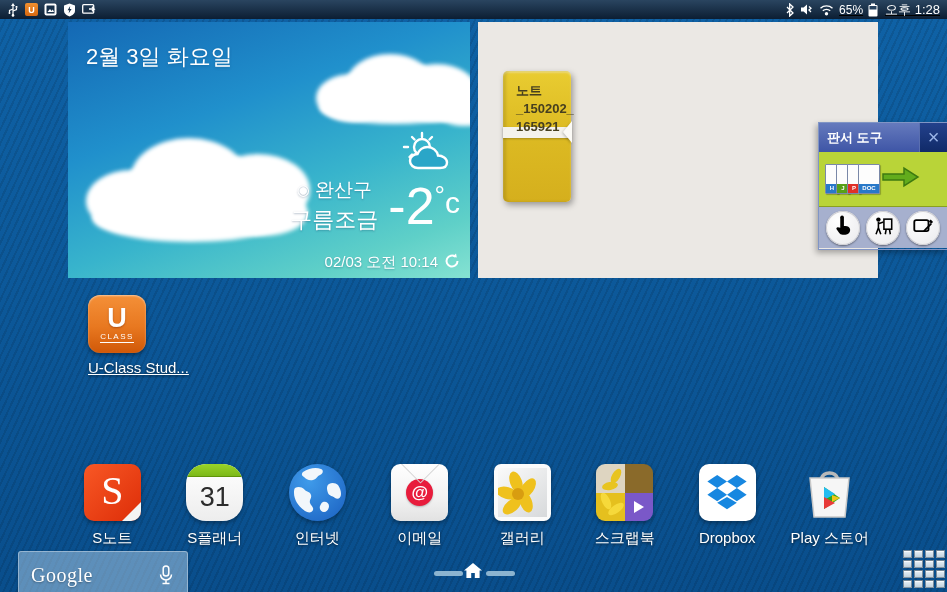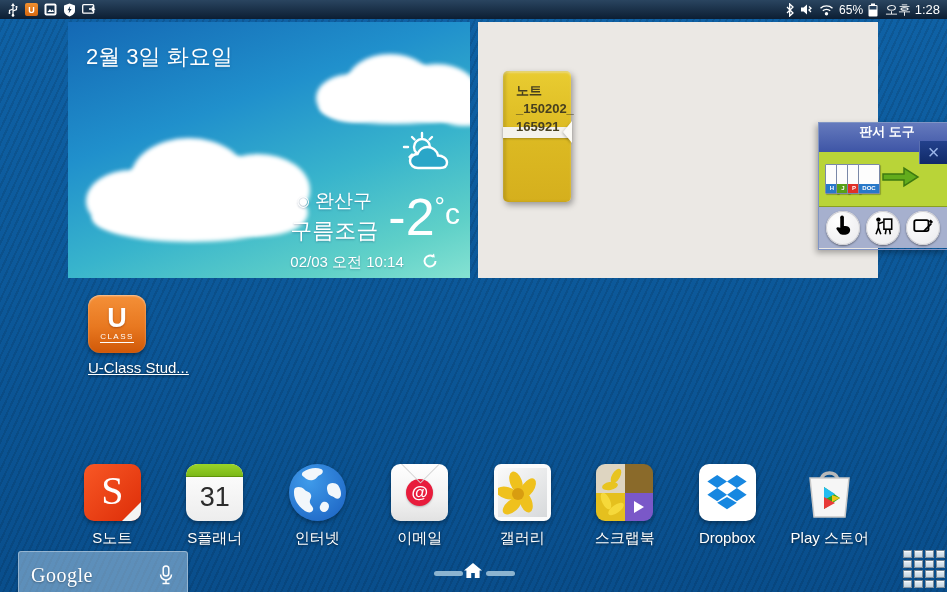--- a/index.html
+++ b/index.html
@@ -9,21 +9,21 @@
     background-image:
       repeating-linear-gradient(115deg, rgba(0,0,0,.10) 0 2px, transparent 2px 6px),
       linear-gradient(180deg,#0f62a6,#094e8c);
   }
 
   
   .status-bar { position:absolute; top:0; left:0; right:0; height:19px; z-index:60;
     background:linear-gradient(180deg,#2a4560,#0c1e33);
     display:flex; align-items:center; padding:0 7px; gap:6px; }
   .sb-left { display:flex; align-items:center; gap:6px; }
-  .sb-right { margin-left:auto; display:flex; align-items:center; gap:5px; }
+  .sb-right { margin-left:auto; display:flex; align-items:center; gap:5px;text-decoration:underline; }
   .sb-ico { display:flex; align-items:center; }
   .uclass-mini { width:13px; height:13px; border-radius:2px; background:linear-gradient(180deg,#f09030,#d86810);
     color:#fff; font-size:9px; font-weight:bold; display:flex; align-items:center; justify-content:center; }
   .sb-text { color:#fff; font-size:12px; }
   .sb-time { color:#fff; font-size:13px; margin-left:2px; }
 
   
   .weather { position:absolute; left:68px; top:22px; width:402px; height:256px; overflow:hidden; z-index:10;
     background:linear-gradient(160deg,#1468b4 0%,#2090cc 35%,#38b4cc 62%,#5fd0c8 85%,#85e2d2 100%); }
   .puff { position:absolute; background:#fff; border-radius:50%; filter:blur(2px); }
@@ -36,21 +36,21 @@
   .cond-ico { position:absolute; right:12px; bottom:96px; }
   .wrow { display:flex; align-items:center; justify-content:flex-end; gap:10px; }
   .wleft { text-align:center; }
   .locline { font-size:19px; display:flex; align-items:center; gap:5px; justify-content:center; text-shadow:0 1px 2px rgba(0,40,80,.3); }
   .loc-ico { font-size:15px; }
   .condline { font-size:22px; margin-top:2px; text-shadow:0 1px 2px rgba(0,40,80,.3); }
   .temp { display:flex; align-items:flex-start; }
   .temp-val { font-size:52px; font-weight:300; line-height:1; }
   .temp-deg { font-size:26px; line-height:1; margin-top:2px; }
   .temp-unit { font-size:30px; font-weight:300; line-height:1; margin-top:8px; }
-  .updline { font-size:15px; margin-top:7px; display:flex; align-items:center; gap:18px; text-shadow:0 1px 2px rgba(0,40,80,.3); }
+  .updline { font-size:15px; margin-top:18px; display:flex; align-items:center; justify-content:flex-end; gap:6px; text-shadow:0 1px 2px rgba(0,40,80,.3); }
 
   
   .notes { position:absolute; left:478px; top:22px; width:400px; height:256px; background:#ebe8e4; z-index:10; }
   .tabbar { display:flex; height:40px; box-shadow:0 1px 2px rgba(0,0,0,.18); }
   .tab { display:flex; align-items:center; justify-content:center; font-size:17px; cursor:default; }
   .tab-recent { width:178px; background:linear-gradient(180deg,#ded8cb,#d4cdc0); border-bottom:3px solid #aba290; color:#3a342b; }
   .tab-all { width:180px; background:#f6f5f2; border-bottom:4px solid #86713d; color:#27221b; border-left:1px solid #c6bfb2; }
   .tab-add { width:42px; background:#e7e3dc; border-left:1px solid #c6bfb2; border-bottom:3px solid #c2bbac;
     color:#3a2f22; font-size:27px; font-weight:300; }
   .note-card { position:absolute; left:25px; top:49px; width:68px; height:131px; border-radius:5px;
@@ -60,21 +60,21 @@
     box-shadow:0 1px 2px rgba(0,0,0,.25); }
   .note-notch { position:absolute; right:-1px; top:50px; width:0; height:0;
     border-top:11px solid transparent; border-bottom:11px solid transparent; border-right:9px solid #fbfaf6;
     filter:drop-shadow(-1px 1px 1px rgba(0,0,0,.2)); }
   .note-title { position:absolute; left:13px; top:11px; font-size:13px; font-weight:bold; color:#463f1f; line-height:1.4; }
   .note-title span { display:block; }
 
   
   .panel { position:absolute; left:818px; top:122px; width:129px; height:128px; z-index:40;
     border:1px solid #8095c5; border-right:none; box-shadow:-2px 3px 6px rgba(0,0,0,.3); }
-  .panel-title { height:29px; background:linear-gradient(180deg,#657abd,#3e55a6); display:flex; align-items:center;flex-direction:column; }
+  .panel-title { height:29px; background:linear-gradient(180deg,#657abd,#3e55a6); display:flex; align-items:center; }
   .panel-title-text { color:#fff; font-size:13px; font-weight:bold; padding-left:8px; }
   .panel-close { width:28px; height:29px; margin-left:auto; background:linear-gradient(180deg,#23418c,#102a68);
     border-left:1px solid #5a6fb0; color:#9ab5e8; font-size:20px; display:flex; align-items:center; justify-content:center; }
   .panel-green { height:55px; background:#b9d438; border-bottom:1px solid #8aa020;
     display:flex; align-items:center; padding:0 6px; gap:5px; }
   .file-stack { display:flex; align-items:flex-end; }
   .fcard { width:14px; height:30px; background:#fdfdfd; border:1px solid #7a88a8; border-radius:1px;
     margin-right:-3px; display:flex; flex-direction:column; justify-content:flex-end; box-shadow:1px 1px 1px rgba(0,0,0,.25); }
   .fcard .band { height:9px; color:#fff; font-size:6px; font-weight:bold; text-align:center; line-height:9px; overflow:hidden; }
   .fcard.wide { width:22px; }
@@ -101,21 +101,21 @@
   .dock { position:absolute; left:61px; top:464px; width:820px; display:flex; }
   .dock-item { width:102.5px; display:flex; flex-direction:column; align-items:center; gap:8px; }
   .ic { width:57px; height:57px; position:relative; box-shadow:0 2px 4px rgba(0,0,0,.35); }
 
   .ic-snote { border-radius:10px; background:linear-gradient(135deg,#f85825,#dd2d08); overflow:hidden;
     display:flex; align-items:center; justify-content:center; }
   .snote-s { font-family:"Liberation Serif",serif; color:#fff; font-size:40px; line-height:1; margin-top:-4px; }
   .snote-fold { position:absolute; right:0; bottom:0; width:0; height:0;
     border-style:solid; border-width:0 0 19px 19px; border-color:transparent transparent #f4f4f4 transparent; }
 
-  .ic-planner { border-radius:12px; background:linear-gradient(180deg,#ffffff,#ededed); overflow:hidden;
+  .ic-planner { border-radius:20px; background:linear-gradient(180deg,#ffffff,#ededed); overflow:hidden;
     display:flex; align-items:center; justify-content:center; }
   .planner-strip { position:absolute; top:0; left:0; right:0; height:13px;
     background:linear-gradient(180deg,#9ad428,#7cb818); border-bottom:1px solid #5f9408; }
   .planner-num { font-size:27px; color:#2b2b2b; margin-top:10px; }
 
   .ic-internet { border-radius:50%; background:radial-gradient(circle at 35% 30%, #3f9bea, #1a5fc0); overflow:hidden; }
 
   .ic-email { border-radius:9px; background:linear-gradient(180deg,#ffffff 0%,#f2f2f2 60%,#e2e2e2 100%);
     display:flex; align-items:center; justify-content:center; }
   .email-flap { position:absolute; top:0; left:0; width:57px; height:22px; overflow:hidden; }

